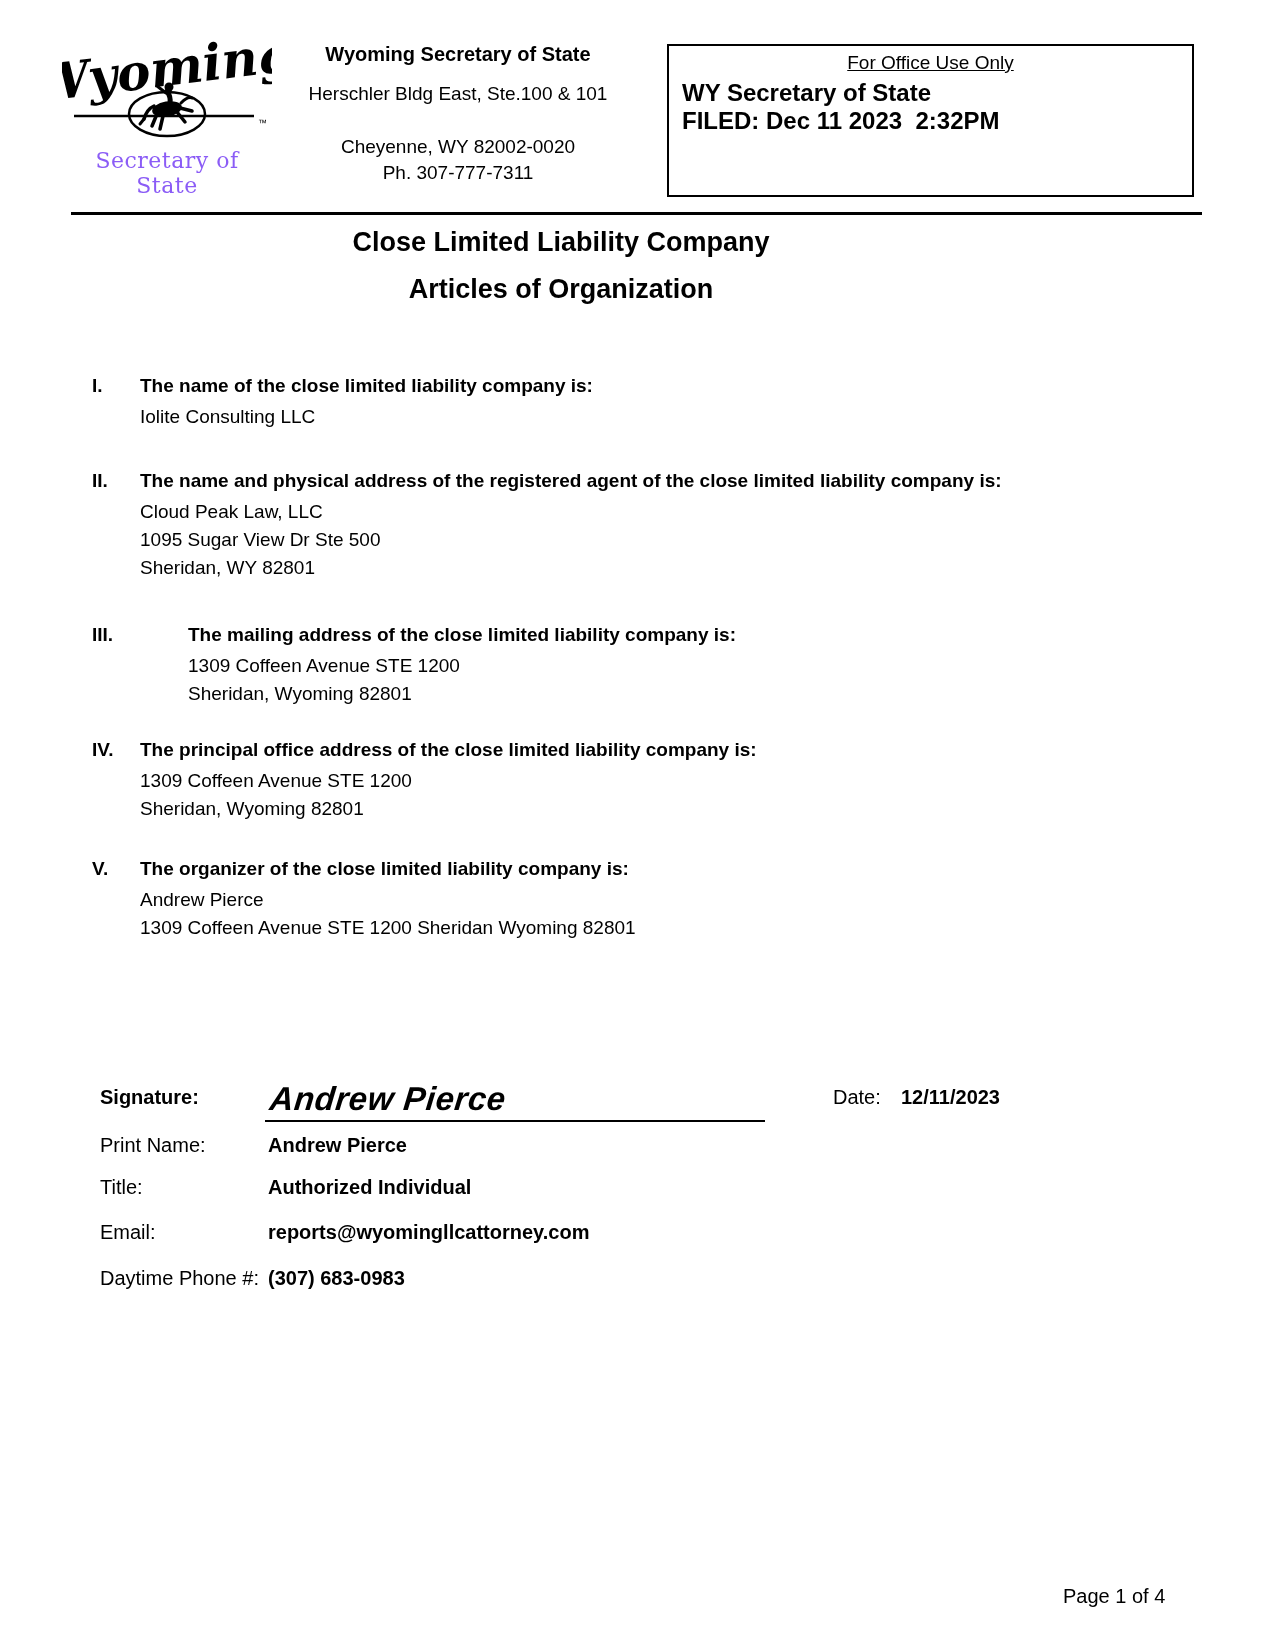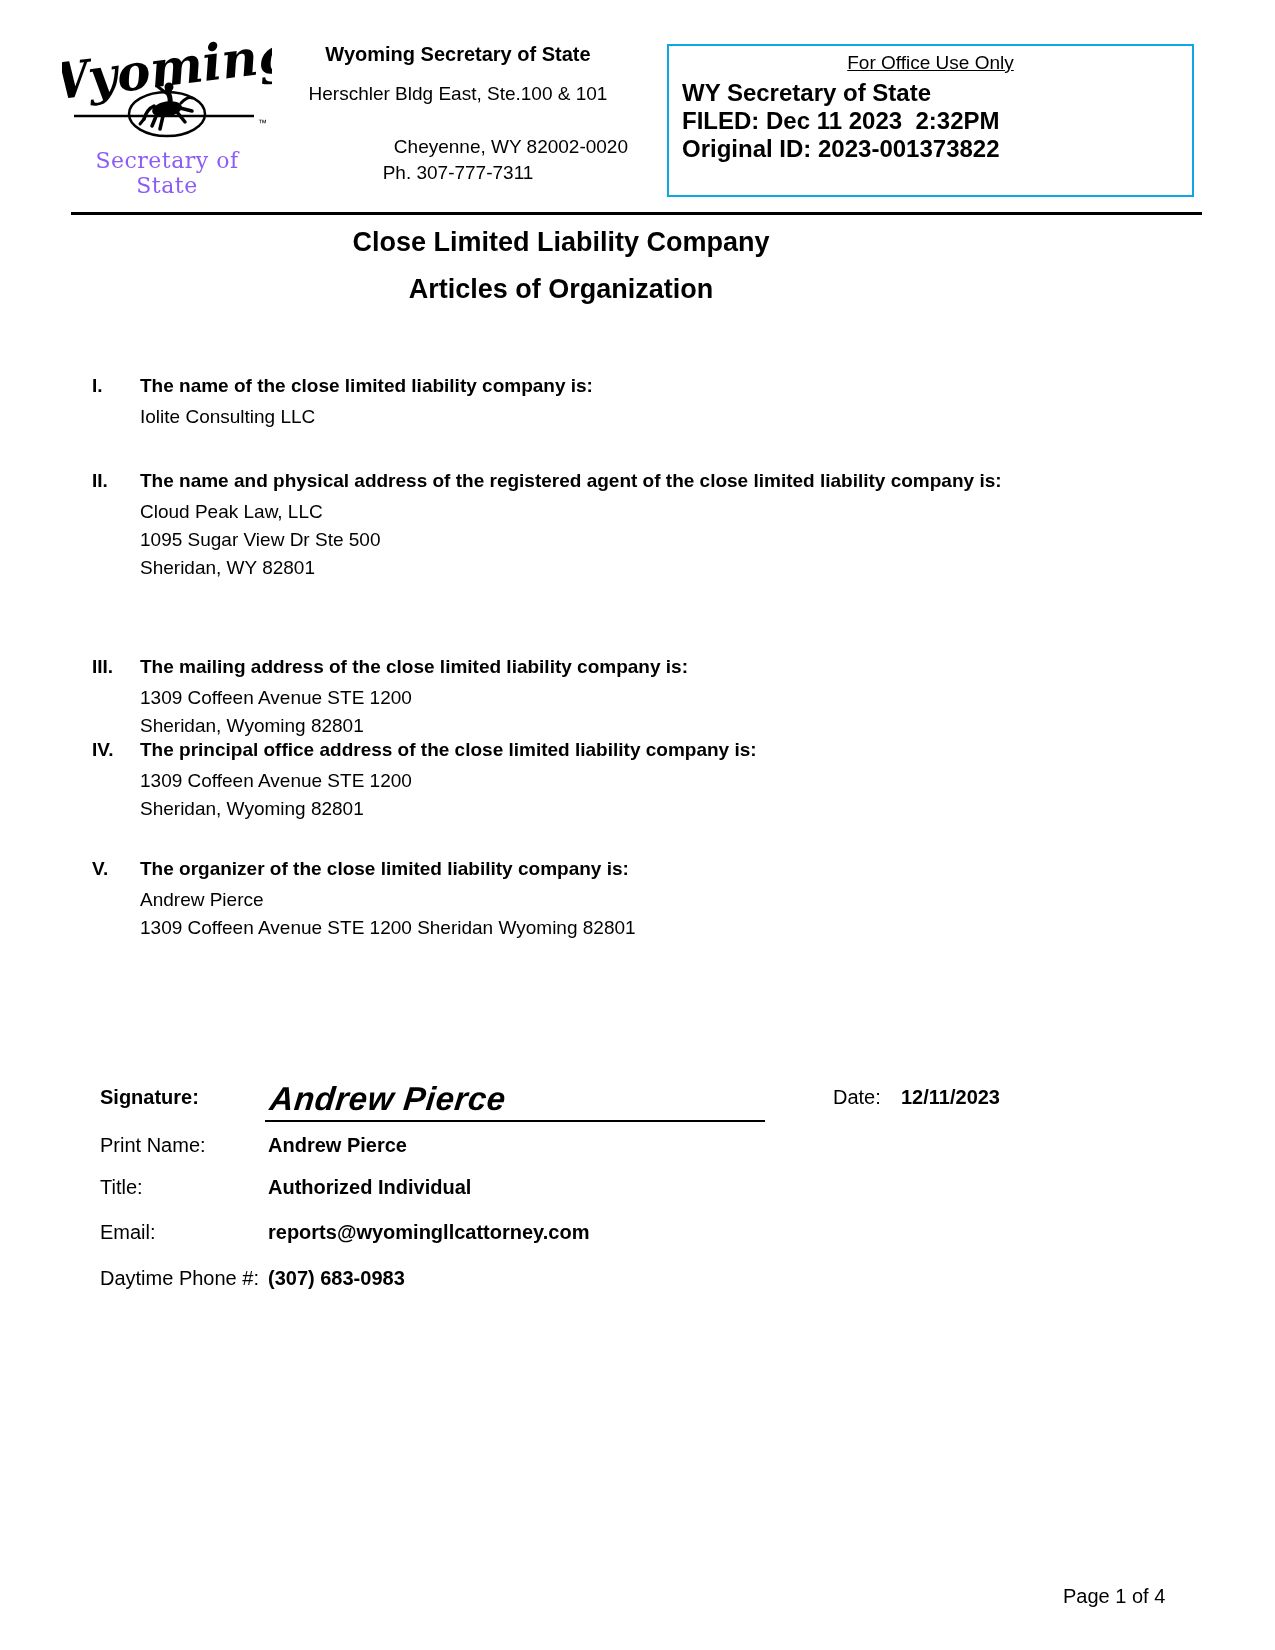--- a/index.html
+++ b/index.html
@@ -17,26 +17,26 @@
   .logo-block { left:62px; top:30px; width:210px; height:148px; text-align:center; }
   .logo-svg { display:block; }
   .logo-subtitle {
     font-family:"DejaVu Serif", "Liberation Serif", serif;
     font-size:22px; letter-spacing:0.5px; margin-top:2px; color:#8b5cf6;
   }
 
   .agency-block { left:288px; top:42px; width:340px; text-align:center; }
   .agency-name { font-size:20px; font-weight:bold; line-height:24px; }
   .agency-addr1 { font-size:19px; line-height:24px; margin-top:16px; }
-  .agency-addr2 { font-size:19px; line-height:24px; margin-top:29px;text-align:right; }
+  .agency-addr2 { font-size:19px; line-height:24px; margin-top:29px; }
   .agency-phone { font-size:19px; line-height:24px; margin-top:2px; }
 
   .office-box {
     left:667px; top:44px; width:527px; height:153px;
-    border:2px solid #0ea5e9;
+    border:2px solid #000000;
     padding:4px 13px 0 13px;
   }
   .office-box-title {
     text-align:center; font-size:19px; line-height:26px;
     text-decoration:underline; margin-bottom:3px;
   }
   .office-box-line {
     font-size:24px; font-weight:bold; line-height:28px; white-space:pre-wrap;
   }
 
@@ -108,21 +108,20 @@
   <div class="agency-name">Wyoming Secretary of State</div>
   <div class="agency-addr1">Herschler Bldg East, Ste.100 &amp; 101</div>
   <div class="agency-addr2">Cheyenne, WY 82002-0020</div>
   <div class="agency-phone">Ph. 307-777-7311</div>
 </div>
 
 <div class="abs office-box">
   <div class="office-box-title">For Office Use Only</div>
   <div class="office-box-line">WY Secretary of State</div>
   <div class="office-box-line">FILED: Dec 11 2023  2:32PM</div>
-  <div class="office-box-line">Original ID: 2023-001373822</div>
 </div>
 
 <div class="abs header-divider"></div>
 
 <div class="abs doc-title doc-title-1">Close Limited Liability Company</div>
 <div class="abs doc-title doc-title-2">Articles of Organization</div>
 
 <section class="sec" style="top:372px;">
   <span class="sec-num">I.</span>
   <div class="sec-body">
@@ -134,21 +133,21 @@
 <section class="sec" style="top:467px;">
   <span class="sec-num">II.</span>
   <div class="sec-body">
     <div class="sec-heading">The name and physical address of the registered agent of the close limited liability company is:</div>
     <div class="sec-line">Cloud Peak Law, LLC</div>
     <div class="sec-line">1095 Sugar View Dr Ste 500</div>
     <div class="sec-line">Sheridan, WY 82801</div>
   </div>
 </section>
 
-<section class="sec" style="top:653px;">
+<section class="sec" style="top:621px;gap:48px;">
   <span class="sec-num">III.</span>
   <div class="sec-body">
     <div class="sec-heading">The mailing address of the close limited liability company is:</div>
     <div class="sec-line">1309 Coffeen Avenue STE 1200</div>
     <div class="sec-line">Sheridan, Wyoming 82801</div>
   </div>
 </section>
 
 <section class="sec" style="top:736px;">
   <span class="sec-num">IV.</span>

